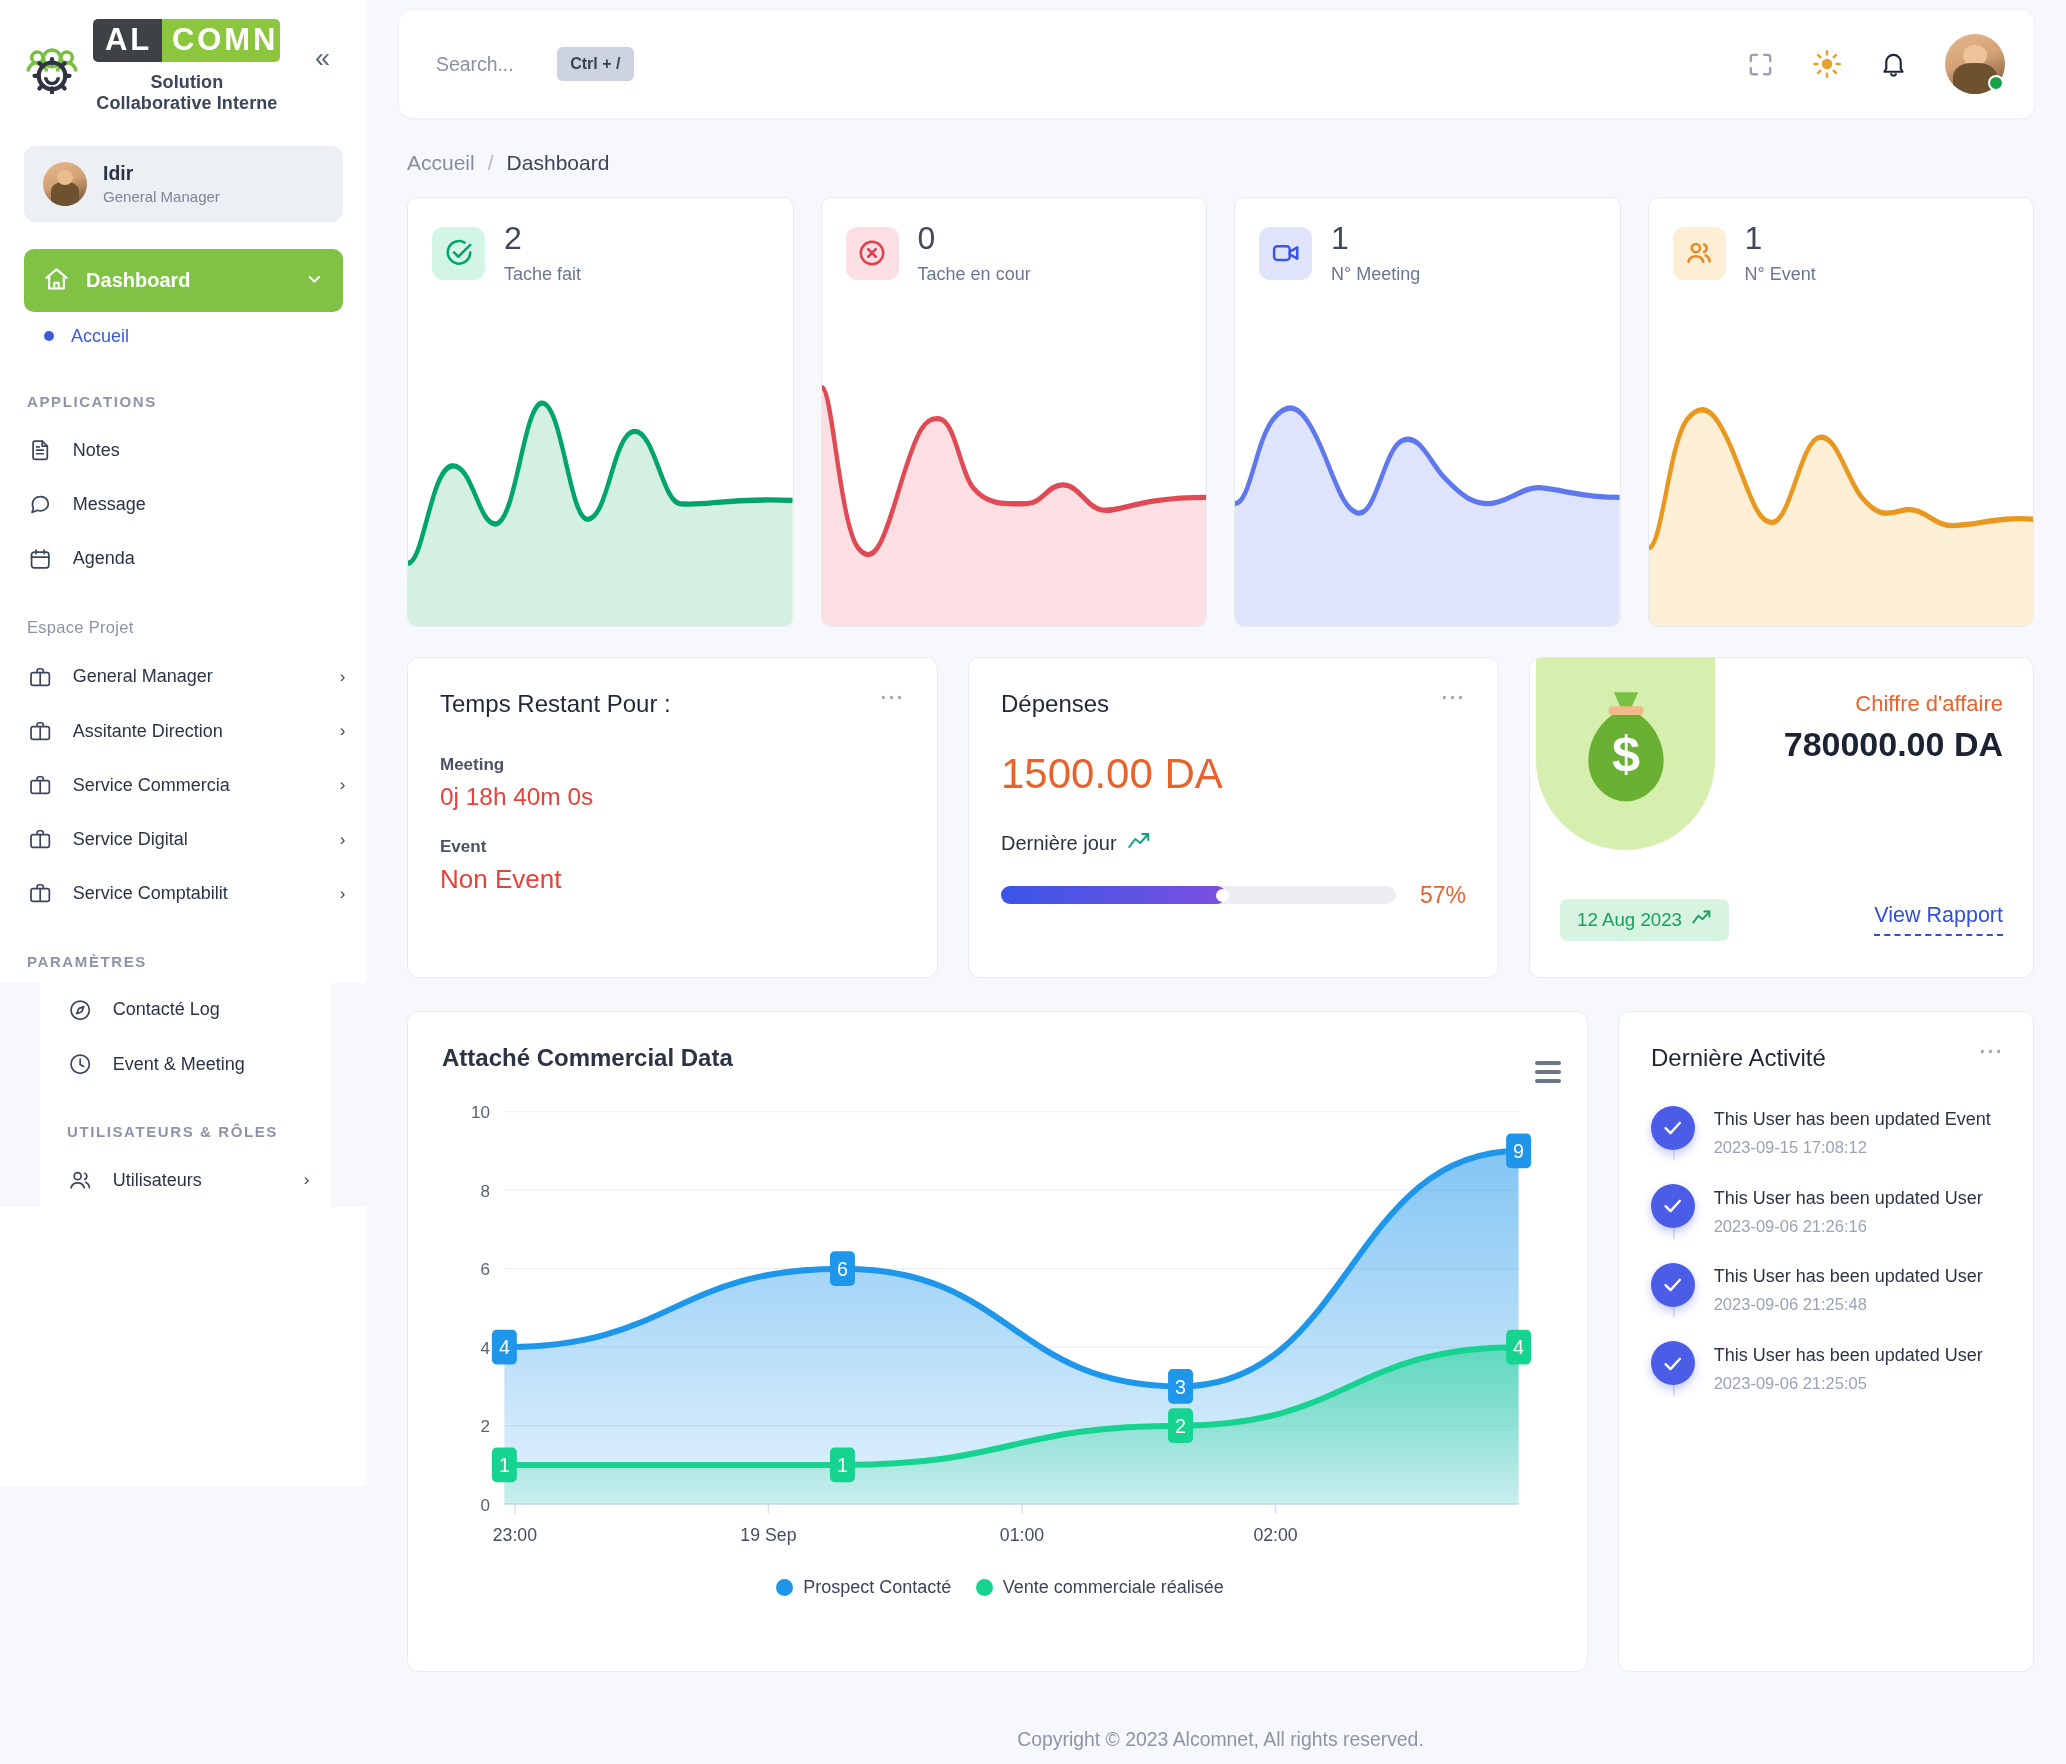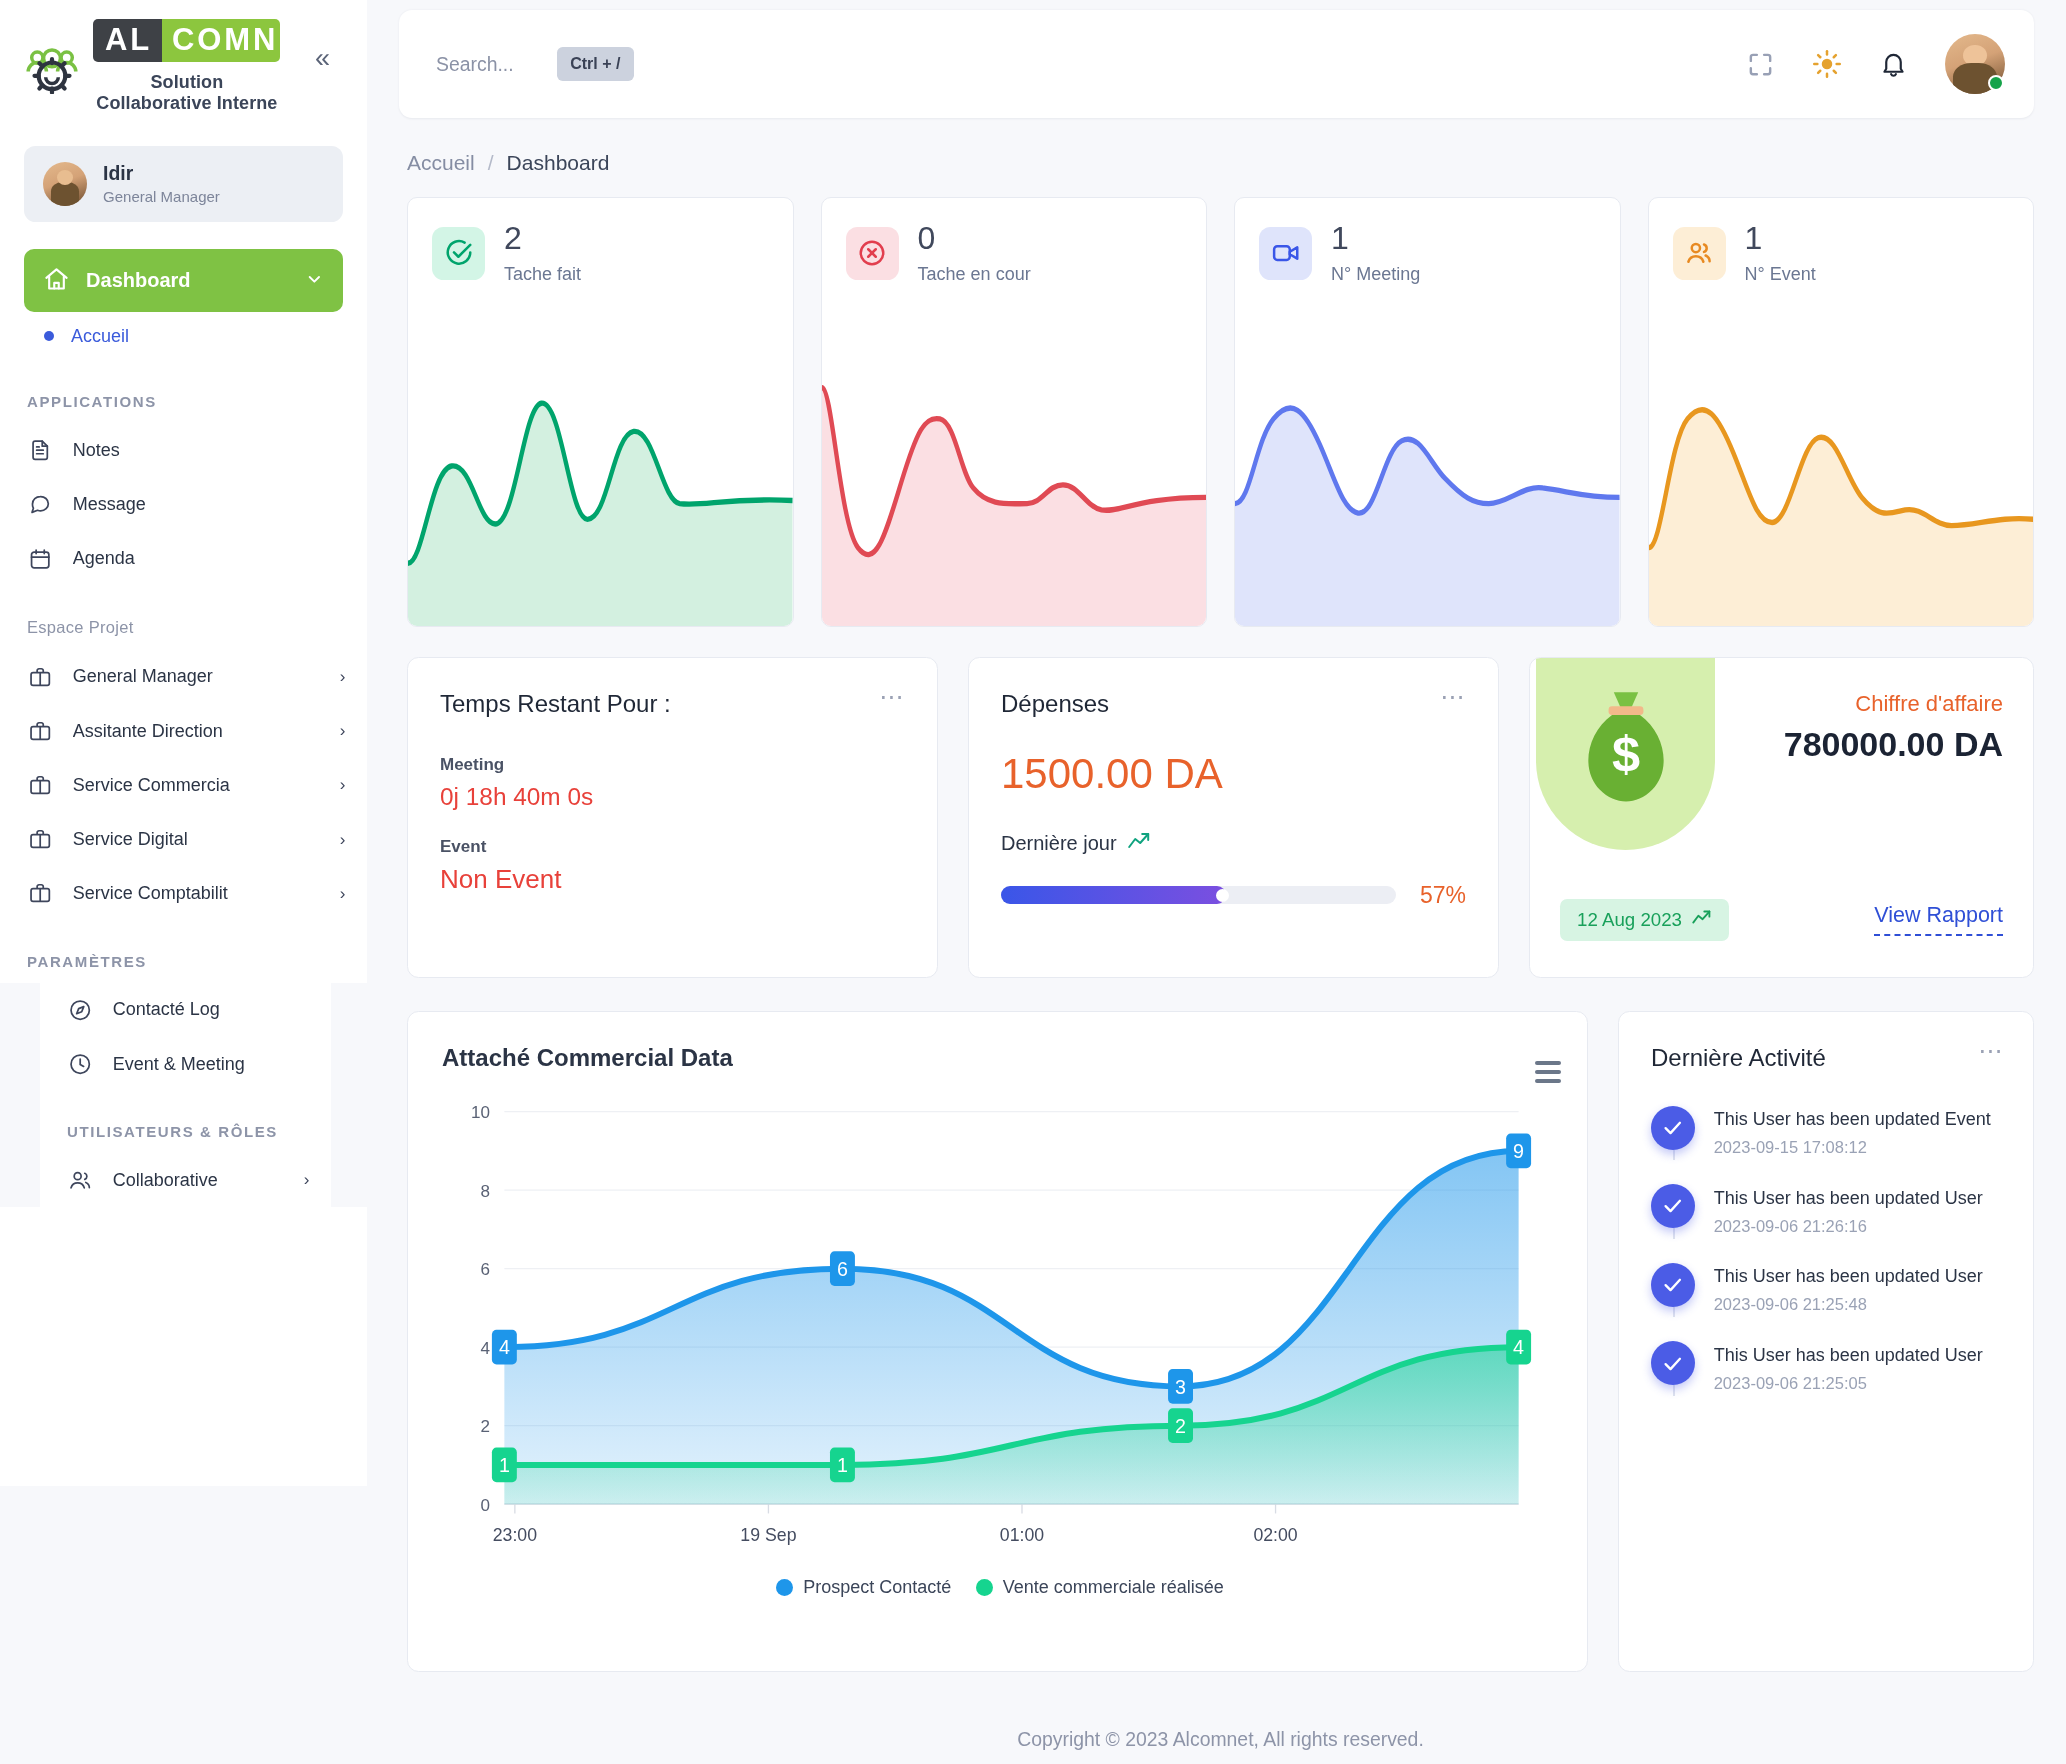--- a/index.html
+++ b/index.html
@@ -351,21 +351,21 @@
         <div class="sec-title">UTILISATEURS &amp; RÔLES</div>
         <div class="nav-item">
           <span class="ic">
             <svg width="24.4" height="24.4" viewBox="0 0 24 24" fill="none" stroke="#3e465c" stroke-width="1.7" stroke-linecap="round" stroke-linejoin="round">
               <circle cx="9.5" cy="8" r="3.4"></circle>
                 <path d="M3 19.5a6.8 6.8 0 0 1 13 0"></path>
               <path d="M16.5 5.2a3.2 3.2 0 0 1 0 6"></path>
                 <path d="M17.5 14.2a5.6 5.6 0 0 1 3.5 5"></path>
             </svg>
           </span>
-          <span class="lbl">Collaborative</span>
+          <span class="lbl">Utilisateurs</span>
           <span class="chev">›</span>
         </div>
       </div>
     </div>
   </aside>
 
   <main class="main">
 
     <div class="topbar">
       <span class="search-ph">Search...</span>

